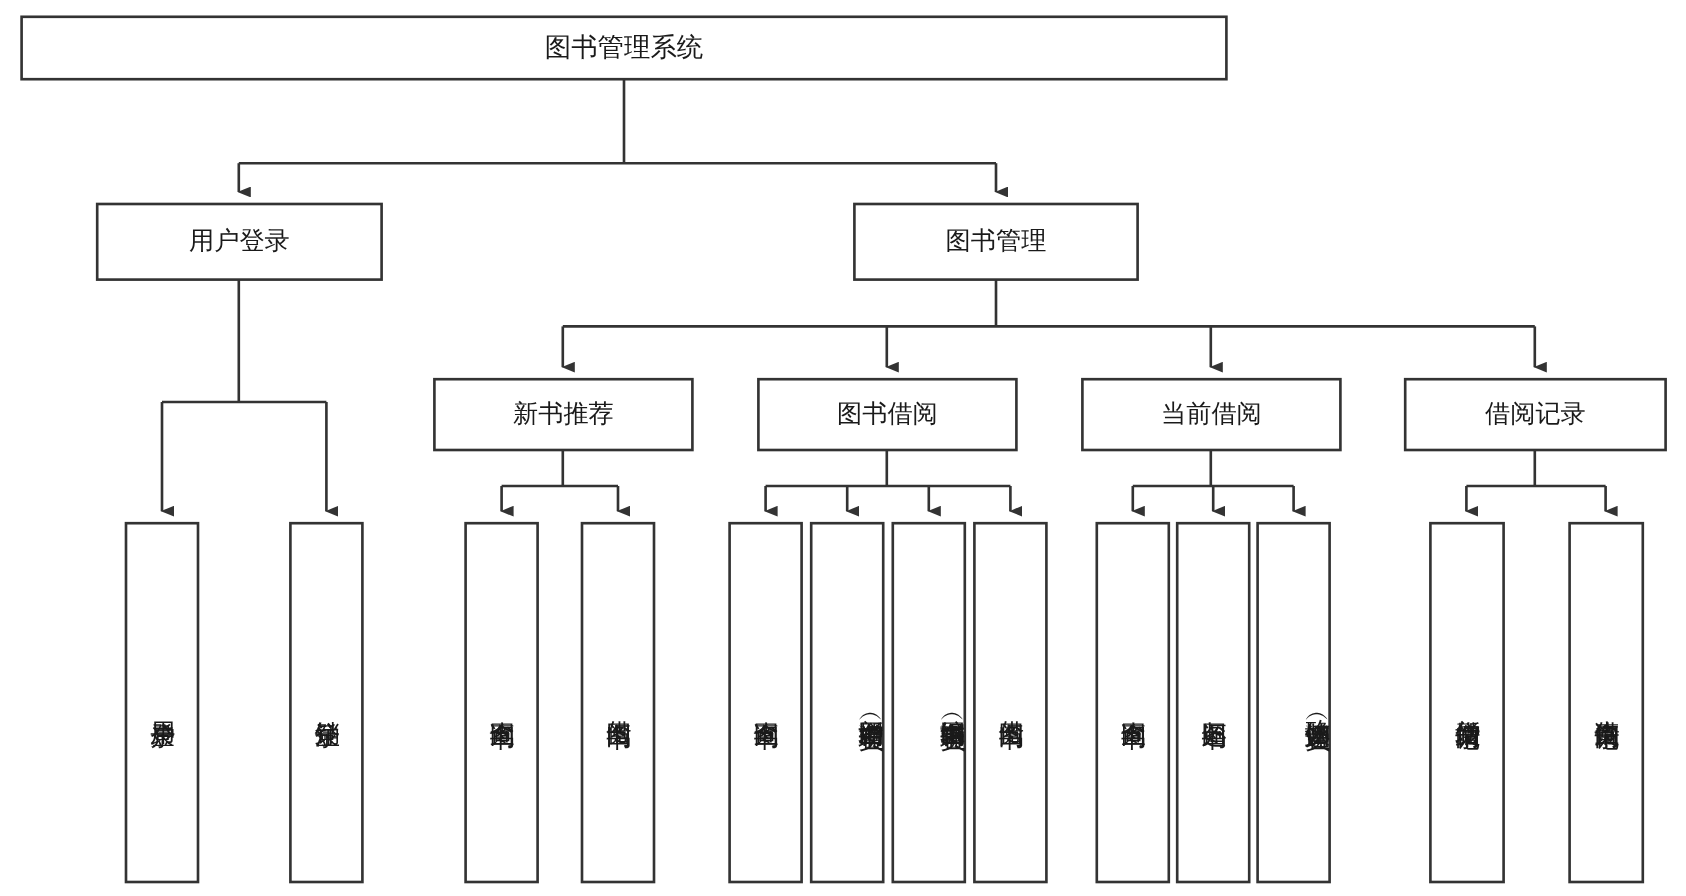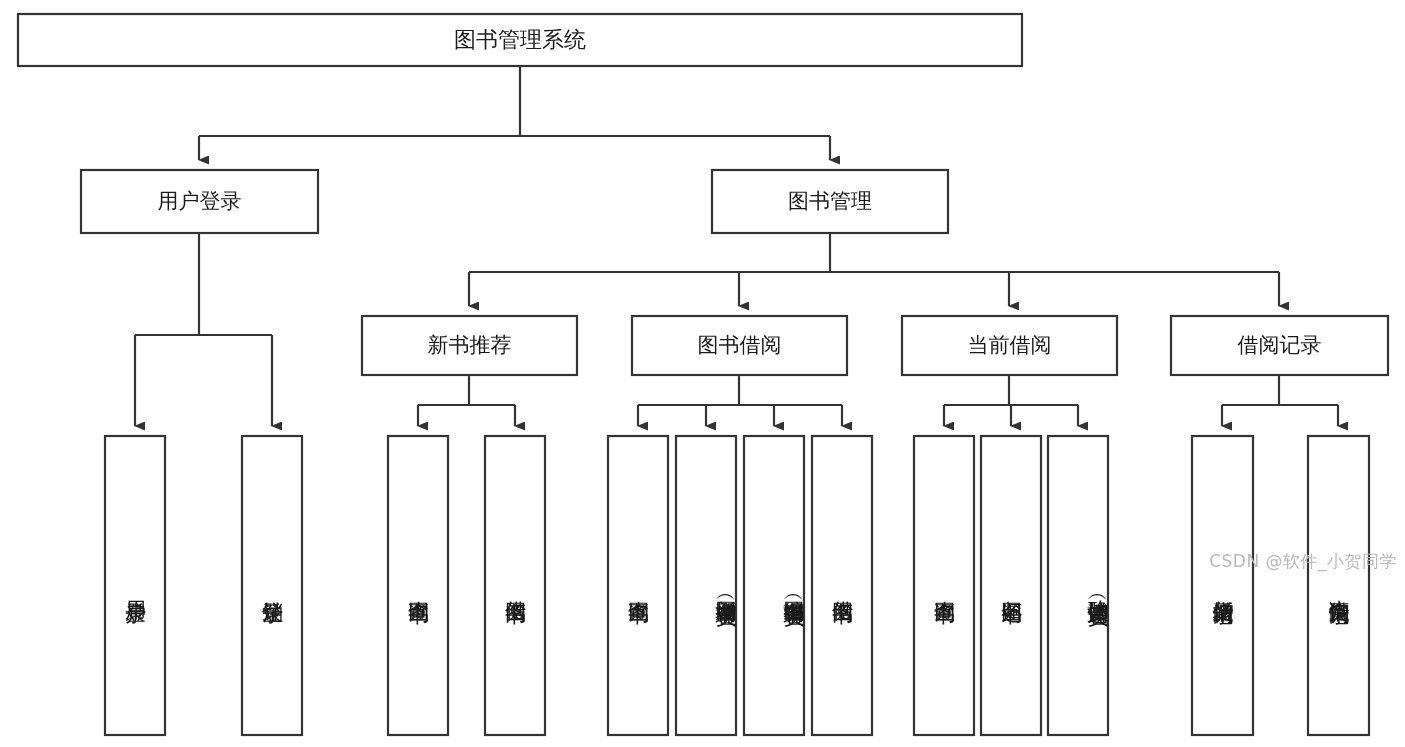--- a/index.html
+++ b/index.html
@@ -202,14 +202,13 @@
   <div class="leaf-label" style="left:608px; top:436px; width:60px; height:299px;">查询图书</div>
   <div class="leaf-label" style="left:676px; top:436px; width:60px; height:299px; align-items:flex-start; padding-top:4px; box-sizing:border-box;">新增图书（管理员）</div>
   <div class="leaf-label" style="left:744px; top:436px; width:60px; height:299px; align-items:flex-start; padding-top:4px; box-sizing:border-box;">编辑图书（管理员）</div>
   <div class="leaf-label" style="left:812px; top:436px; width:60px; height:299px;">借阅图书</div>
   <div class="leaf-label" style="left:914px; top:436px; width:60px; height:299px;">查询图书</div>
   <div class="leaf-label" style="left:981px; top:436px; width:60px; height:299px;">归还图书</div>
   <div class="leaf-label" style="left:1048px; top:436px; width:60px; height:299px; align-items:flex-start; padding-top:4px; box-sizing:border-box;">确认归还（管理员）</div>
   <div class="leaf-label" style="left:1192px; top:436px; width:61px; height:299px;">新增借阅记录</div>
   <div class="leaf-label" style="left:1308px; top:436px; width:61px; height:299px;">查询借阅记录</div>
 
-  <div class="watermark">CSDN @软件_小贺同学</div>
 </div>
 
 </body></html>

